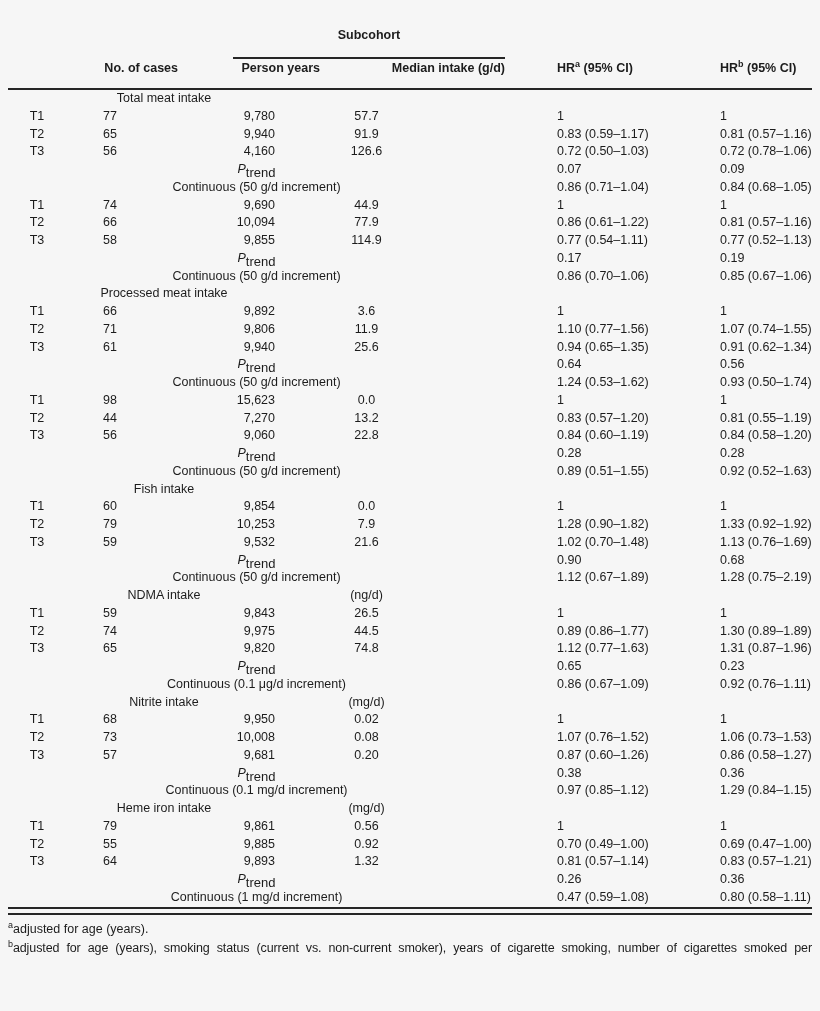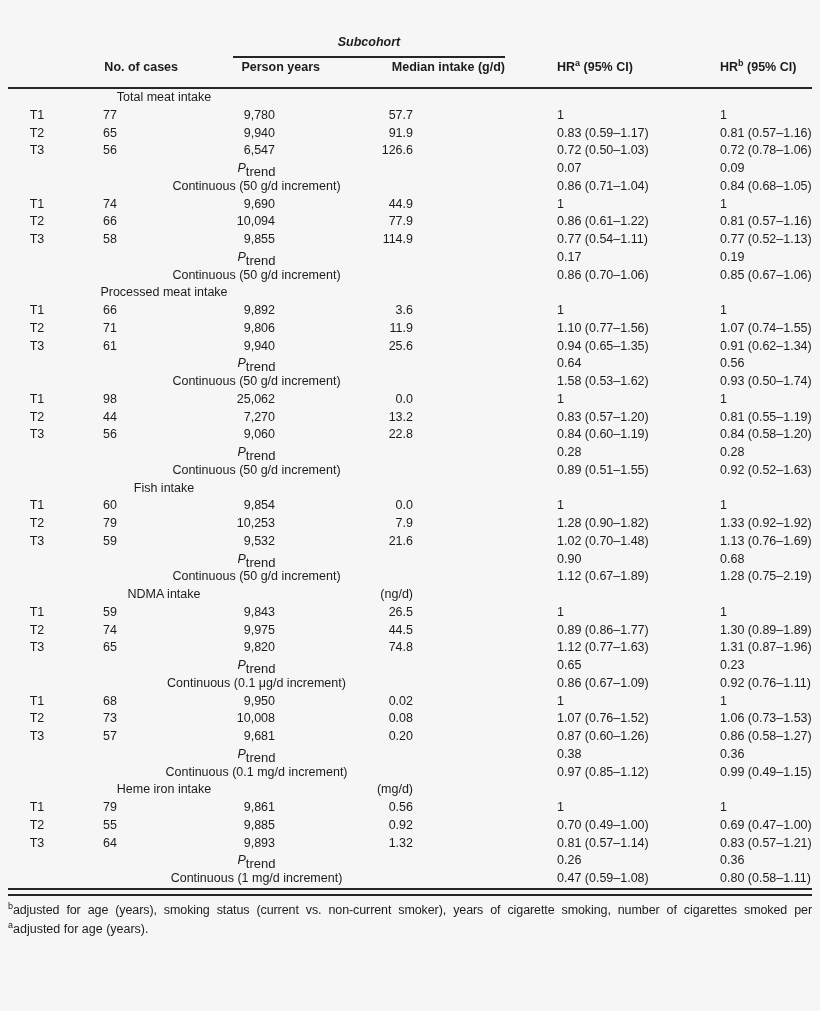--- a/index.html
+++ b/index.html
@@ -29,22 +29,21 @@
     font-weight: bold;
     vertical-align: bottom;
     text-align: left;
     white-space: nowrap;
   }
   tr.subcohort-row th { height: 30px; }
   .subcohort-box {
     margin-left: 55px;
     text-align: center;
     border-bottom: 2px solid #262626;
-    padding-bottom: 7px;
-    font-style: italic;
+    padding-bottom: 15px;
   }
   tr.header-row th {
     height: 30px;
     border-bottom: 2.5px solid #262626;
     padding-bottom: 13px;
   }
   th.c-cases, th.c-py, th.c-median { text-align: right; }
   th.c-hra, th.c-hrb { padding-left: 52px; }
   th.c-hrb { padding-left: 8px; }
   thead sup { font-size: 9px; vertical-align: super; line-height: 0; }
@@ -53,21 +52,21 @@
     font-size: 12.5px;
     height: 17.75px;
     line-height: 17.75px;
     white-space: nowrap;
     vertical-align: middle;
     overflow: visible;
   }
   td.c-label { text-align: center; }
   td.c-cases  { text-align: right; padding-right: 61px; }
   td.c-py     { text-align: right; padding-right: 45px; }
-  td.c-median { text-align: right; padding-right: 92px; }
+  td.c-median { text-align: center; padding-right: 92px; }
   td.c-hra { text-align: left; padding-left: 52px; }
   td.c-hrb { text-align: left; padding-left: 8px; }
   td .p-ital { font-style: italic; }
   td sub { font-size: 13px; vertical-align: sub; line-height: 0; }
 
   .double-rule {
     width: 804px;
     border-top: 2.5px solid #262626;
     border-bottom: 2.5px solid #262626;
     height: 8px;
@@ -138,21 +137,21 @@
           <td class="c-label">T2</td>
           <td class="c-cases">65</td>
           <td class="c-py">9,940</td>
           <td class="c-median">91.9</td>
           <td class="c-hra">0.83 (0.59–1.17)</td>
           <td class="c-hrb">0.81 (0.57–1.16)</td>
         </tr>
         <tr>
           <td class="c-label">T3</td>
           <td class="c-cases">56</td>
-          <td class="c-py">6,547</td>
+          <td class="c-py">4,160</td>
           <td class="c-median">126.6</td>
           <td class="c-hra">0.72 (0.50–1.03)</td>
           <td class="c-hrb">0.72 (0.78–1.06)</td>
         </tr>
         <tr>
           <td class="c-label" colspan="4"><span class="p-ital">P</span><sub>trend</sub></td>
           <td class="c-hra">0.07</td>
           <td class="c-hrb">0.09</td>
         </tr>
         <tr>
@@ -224,27 +223,27 @@
           <td class="c-hra">0.94 (0.65–1.35)</td>
           <td class="c-hrb">0.91 (0.62–1.34)</td>
         </tr>
         <tr>
           <td class="c-label" colspan="4"><span class="p-ital">P</span><sub>trend</sub></td>
           <td class="c-hra">0.64</td>
           <td class="c-hrb">0.56</td>
         </tr>
         <tr>
           <td class="c-label" colspan="4">Continuous (50 g/d increment)</td>
-          <td class="c-hra">1.58 (0.53–1.62)</td>
+          <td class="c-hra">1.24 (0.53–1.62)</td>
           <td class="c-hrb">0.93 (0.50–1.74)</td>
         </tr>
         <tr>
           <td class="c-label">T1</td>
           <td class="c-cases">98</td>
-          <td class="c-py">25,062</td>
+          <td class="c-py">15,623</td>
           <td class="c-median">0.0</td>
           <td class="c-hra">1</td>
           <td class="c-hrb">1</td>
         </tr>
         <tr>
           <td class="c-label">T2</td>
           <td class="c-cases">44</td>
           <td class="c-py">7,270</td>
           <td class="c-median">13.2</td>
           <td class="c-hra">0.83 (0.57–1.20)</td>
@@ -342,20 +341,26 @@
           <td class="c-label" colspan="4"><span class="p-ital">P</span><sub>trend</sub></td>
           <td class="c-hra">0.65</td>
           <td class="c-hrb">0.23</td>
         </tr>
         <tr>
           <td class="c-label" colspan="4">Continuous (0.1 μg/d increment)</td>
           <td class="c-hra">0.86 (0.67–1.09)</td>
           <td class="c-hrb">0.92 (0.76–1.11)</td>
         </tr>
         <tr>
+          <td class="c-label" colspan="3">Nitrite intake</td>
+          <td class="c-median">(mg/d)</td>
+          <td class="c-hra"></td>
+          <td class="c-hrb"></td>
+        </tr>
+        <tr>
           <td class="c-label">T1</td>
           <td class="c-cases">68</td>
           <td class="c-py">9,950</td>
           <td class="c-median">0.02</td>
           <td class="c-hra">1</td>
           <td class="c-hrb">1</td>
         </tr>
         <tr>
           <td class="c-label">T2</td>
           <td class="c-cases">73</td>
@@ -373,21 +378,21 @@
           <td class="c-hrb">0.86 (0.58–1.27)</td>
         </tr>
         <tr>
           <td class="c-label" colspan="4"><span class="p-ital">P</span><sub>trend</sub></td>
           <td class="c-hra">0.38</td>
           <td class="c-hrb">0.36</td>
         </tr>
         <tr>
           <td class="c-label" colspan="4">Continuous (0.1 mg/d increment)</td>
           <td class="c-hra">0.97 (0.85–1.12)</td>
-          <td class="c-hrb">0.99 (0.49–1.15)</td>
+          <td class="c-hrb">1.29 (0.84–1.15)</td>
         </tr>
         <tr>
           <td class="c-label" colspan="3">Heme iron intake</td>
           <td class="c-median">(mg/d)</td>
           <td class="c-hra"></td>
           <td class="c-hrb"></td>
         </tr>
         <tr>
           <td class="c-label">T1</td>
           <td class="c-cases">79</td>
@@ -421,17 +426,17 @@
           <td class="c-label" colspan="4">Continuous (1 mg/d increment)</td>
           <td class="c-hra">0.47 (0.59–1.08)</td>
           <td class="c-hrb">0.80 (0.58–1.11)</td>
         </tr>
       </tbody>
   </table>
 
   <div class="double-rule"></div>
 
   <div class="footnotes">
+    <p class="fn"><sup>a</sup><span>adjusted for age (years).</span></p>
     <p class="fn fn-b"><sup>b</sup><span>adjusted for age (years), smoking status (current vs. non-current smoker), years of cigarette smoking, number of cigarettes smoked per</span></p>
-    <p class="fn"><sup>a</sup><span>adjusted for age (years).</span></p>
   </div>
 
 </div>
 
 </body></html>

